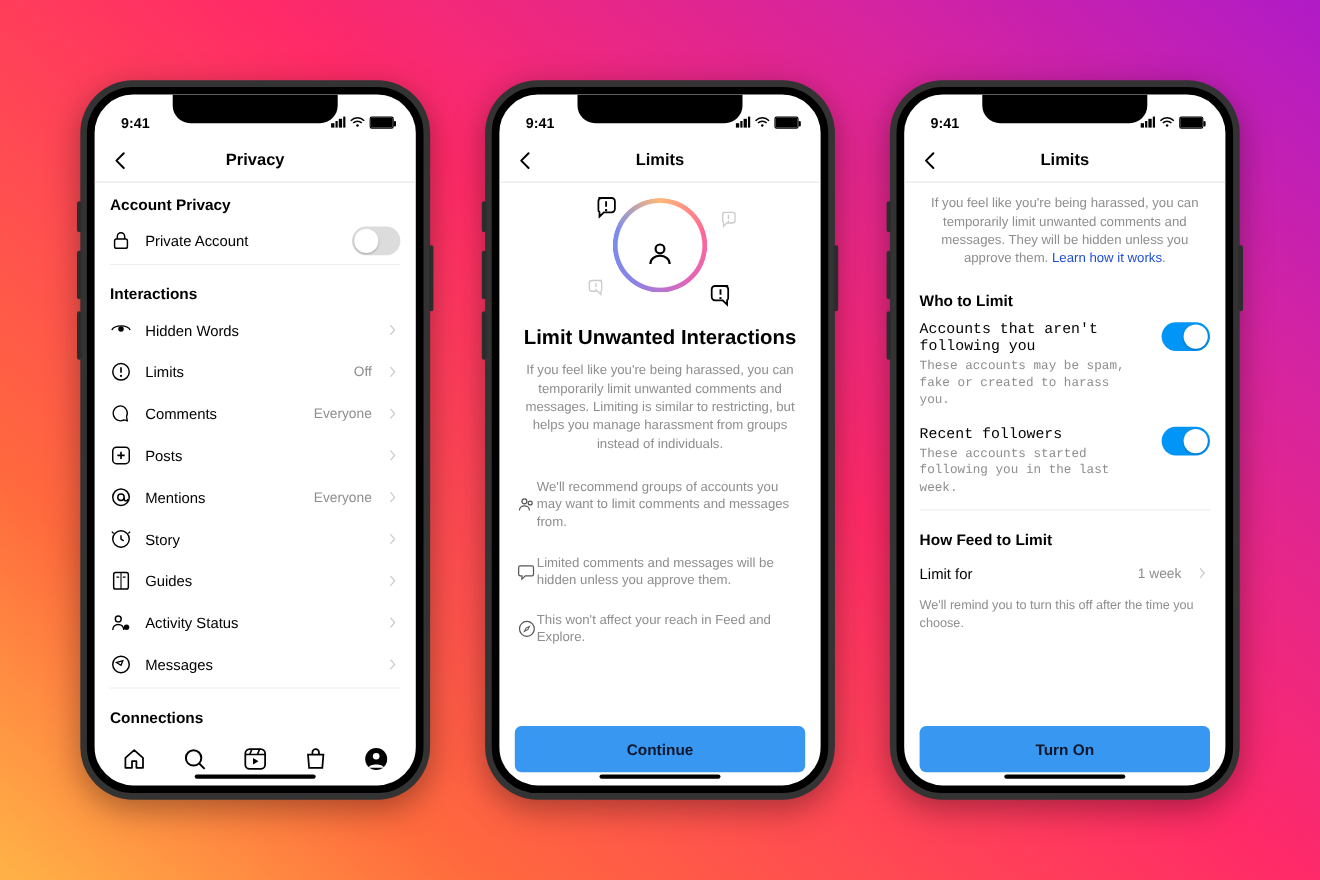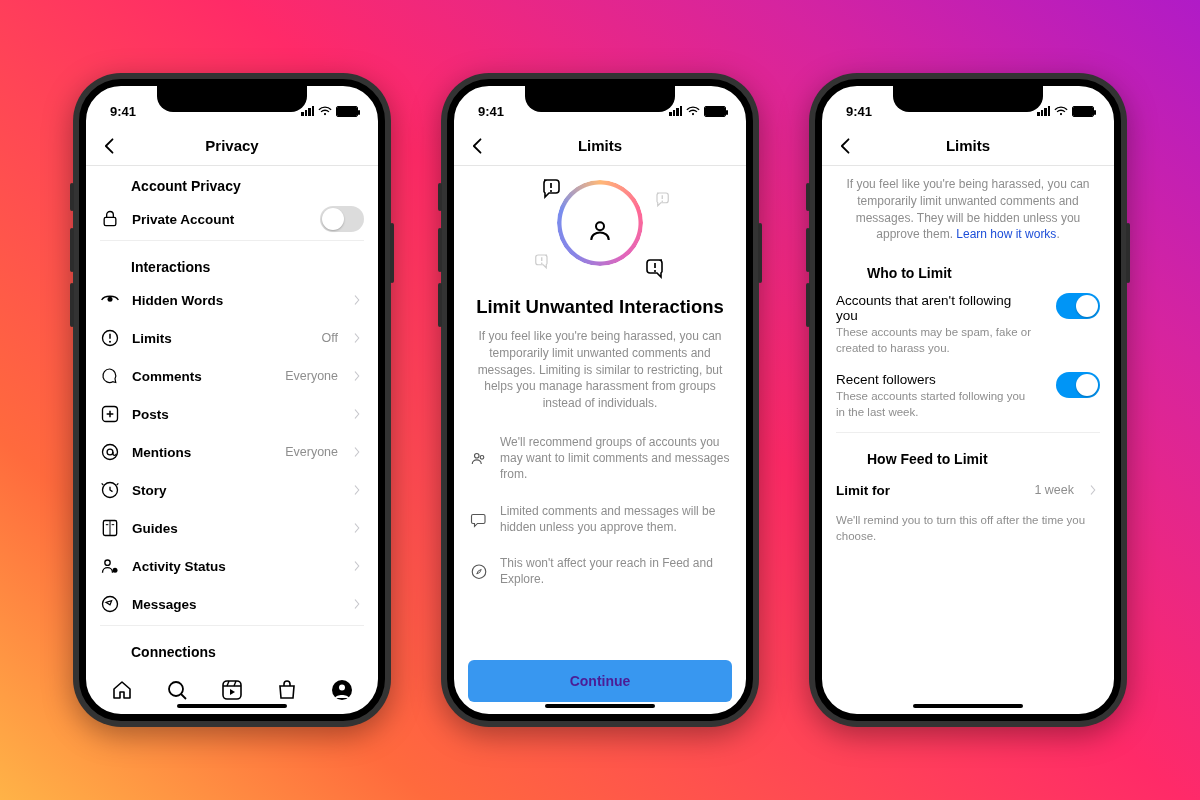--- a/index.html
+++ b/index.html
@@ -72,30 +72,30 @@
   }
   .nav-back {
     position: absolute;
     left: 10px;
     width: 28px; height:28px;
     display:flex;align-items:center;justify-content:center;
     cursor:pointer;
   }
   .nav-title { font-size: 15px; font-weight: 700; }
   .content { flex: 1; overflow: hidden; padding: 0 14px; }
-  .section-header { font-size: 14px; font-weight: 700; padding: 12px 0 6px 0; margin-left: 31px;}
+  .section-header { font-size: 14px; font-weight: 700; padding: 12px 0 6px 0;}
   .row {
     height: 38px;
     display: flex;
     align-items: center;
     gap: 12px;
     font-size: 13.5px;
   }
   .row-ic { width:20px; height:20px; display:flex;align-items:center;justify-content:center;}
-  .row-label { flex:1;font-weight:bold; }
+  .row-label { flex:1; }
   .row-value { color:#8e8e8e; font-size:12.5px; }
   .toggle {
     width: 44px; height: 26px; border-radius: 13px;
     background: #dcdcdc; position: relative; cursor:pointer;
   }
   .toggle.on { background:#0095f6; }
   .toggle-knob {
     position:absolute; top:2px; left:2px;
     width:22px;height:22px;border-radius:50%;background:#fff;
     box-shadow:0 1px 2px rgba(0,0,0,0.25);
@@ -108,34 +108,34 @@
   }
   .tabbar .tab-ic{width:24px;height:24px;cursor:pointer;}
   .home-indicator{
     position:absolute;bottom:6px;left:50%;transform:translateX(-50%);
     width:110px;height:4px;background:#000;border-radius:3px;
   }
   
   .hero { text-align:center; padding: 14px 0 4px;}
   .hero-title { font-size:18.5px; font-weight:800; margin-top:16px;}
   .hero-text { color:#8e8e8e; font-size:12px; line-height:1.4; padding:10px 6px 0;}
-  .bullet { display:flex; gap:12px; padding:10px 2px; color:#8e8e8e; font-size:12px; line-height:1.35;}
+  .bullet { display:flex; padding:10px 2px; color:#8e8e8e; font-size:12px; line-height:1.35;}
   .bullet .b-ic{width:18px;flex-shrink:0;margin-top:1px;}
   .primary-btn {
     margin: 12px 14px 12px;
     height: 42px;
     background:#3897f0;
-    color:#4c1d95;
+    color:#0f172a;
     border-radius:6px;
     display:flex;align-items:center;justify-content:center;
     font-size:14px;font-weight:600;cursor:pointer;
   }
   .info-text{ color:#8e8e8e; font-size:12px; text-align:center; line-height:1.4; padding:10px 4px;}
   .info-text a{color:#1d4ed8; text-decoration:none; font-weight:500;}
-  .opt-row{ display:flex; align-items:flex-start; gap:22px; padding:6px 0 10px;}
+  .opt-row{ display:flex; align-items:flex-start; gap:22px; padding:6px 0 10px;font-family:Liberation Mono, monospace;}
   .opt-main{flex:1;}
   .opt-title{font-size:13.5px;}
   .opt-sub{color:#8e8e8e;font-size:11.5px;line-height:1.35;margin-top:2px;}
   .divider{height:1px;background:#eee;margin:2px 0 6px;}
   .hero-circle {
      width:86px;height:86px;border-radius:50%;
      border:2px dotted transparent;
      background:
        conic-gradient(#ff9a3d,#ff2a68,#d6249f,#5851db,#405de6,#ff9a3d) border-box;
      -webkit-mask: radial-gradient(circle, transparent 38px, #000 39px);
@@ -575,15 +575,16 @@
     <div class="section-header">How Feed to Limit</div>
     <div class="row" style="height:34px">
       <div class="row-label">Limit for</div>
       <div class="row-value">1 week</div>
       <svg width="14" height="14" viewBox="0 0 24 24">
             <use href="#chevR"></use>
           </svg>
     </div>
     <div class="opt-sub" style="padding:4px 0">We'll remind you to turn this off after the time you choose.</div>
   </div>
+  <div class="primary-btn">Turn On</div>
   <div class="home-indicator"></div>
  </div>
 </div>
 
 </body></html>

